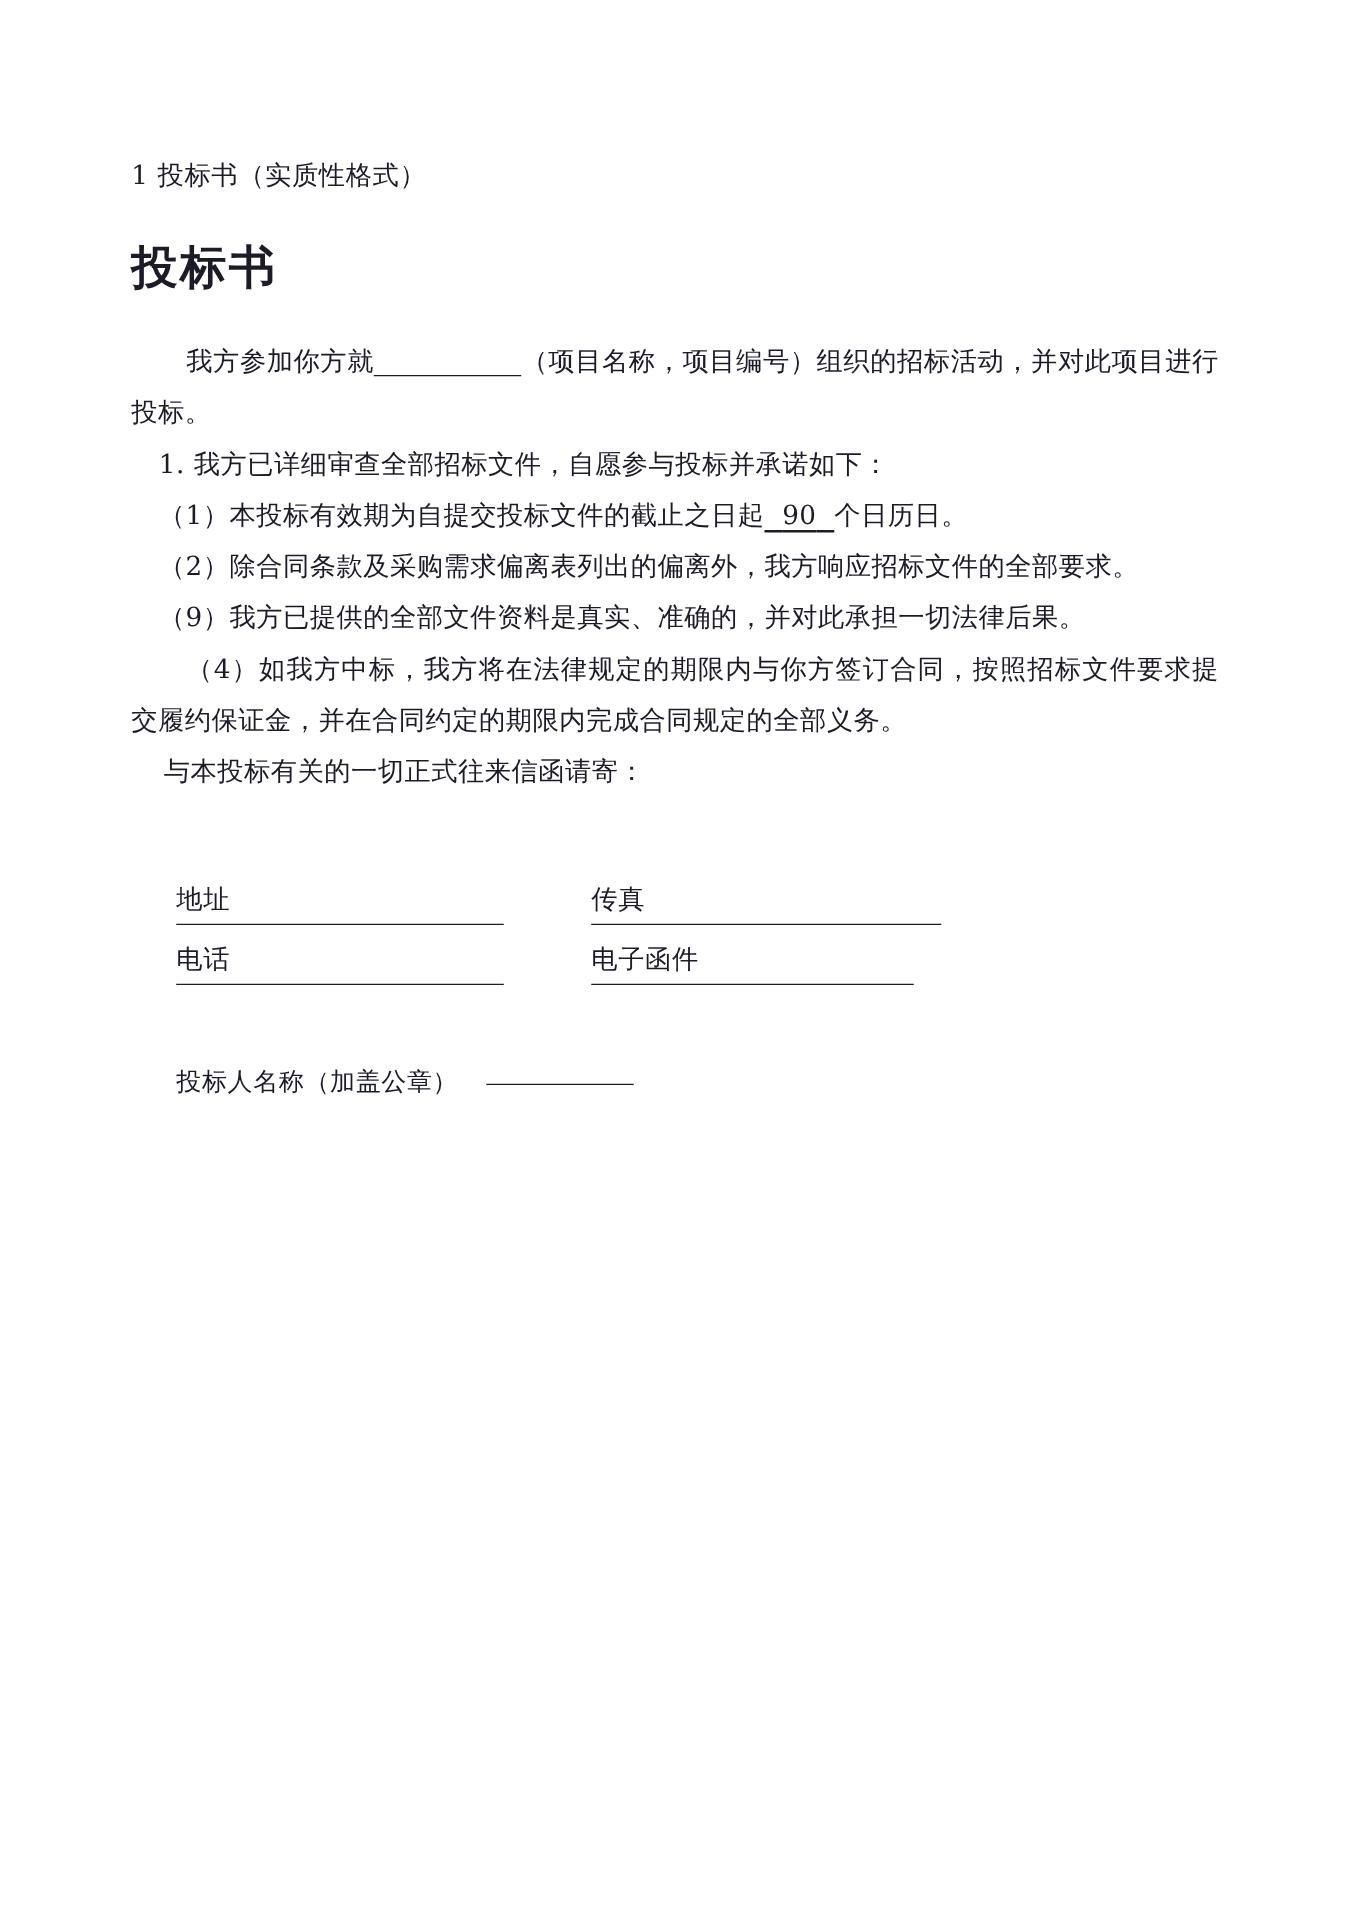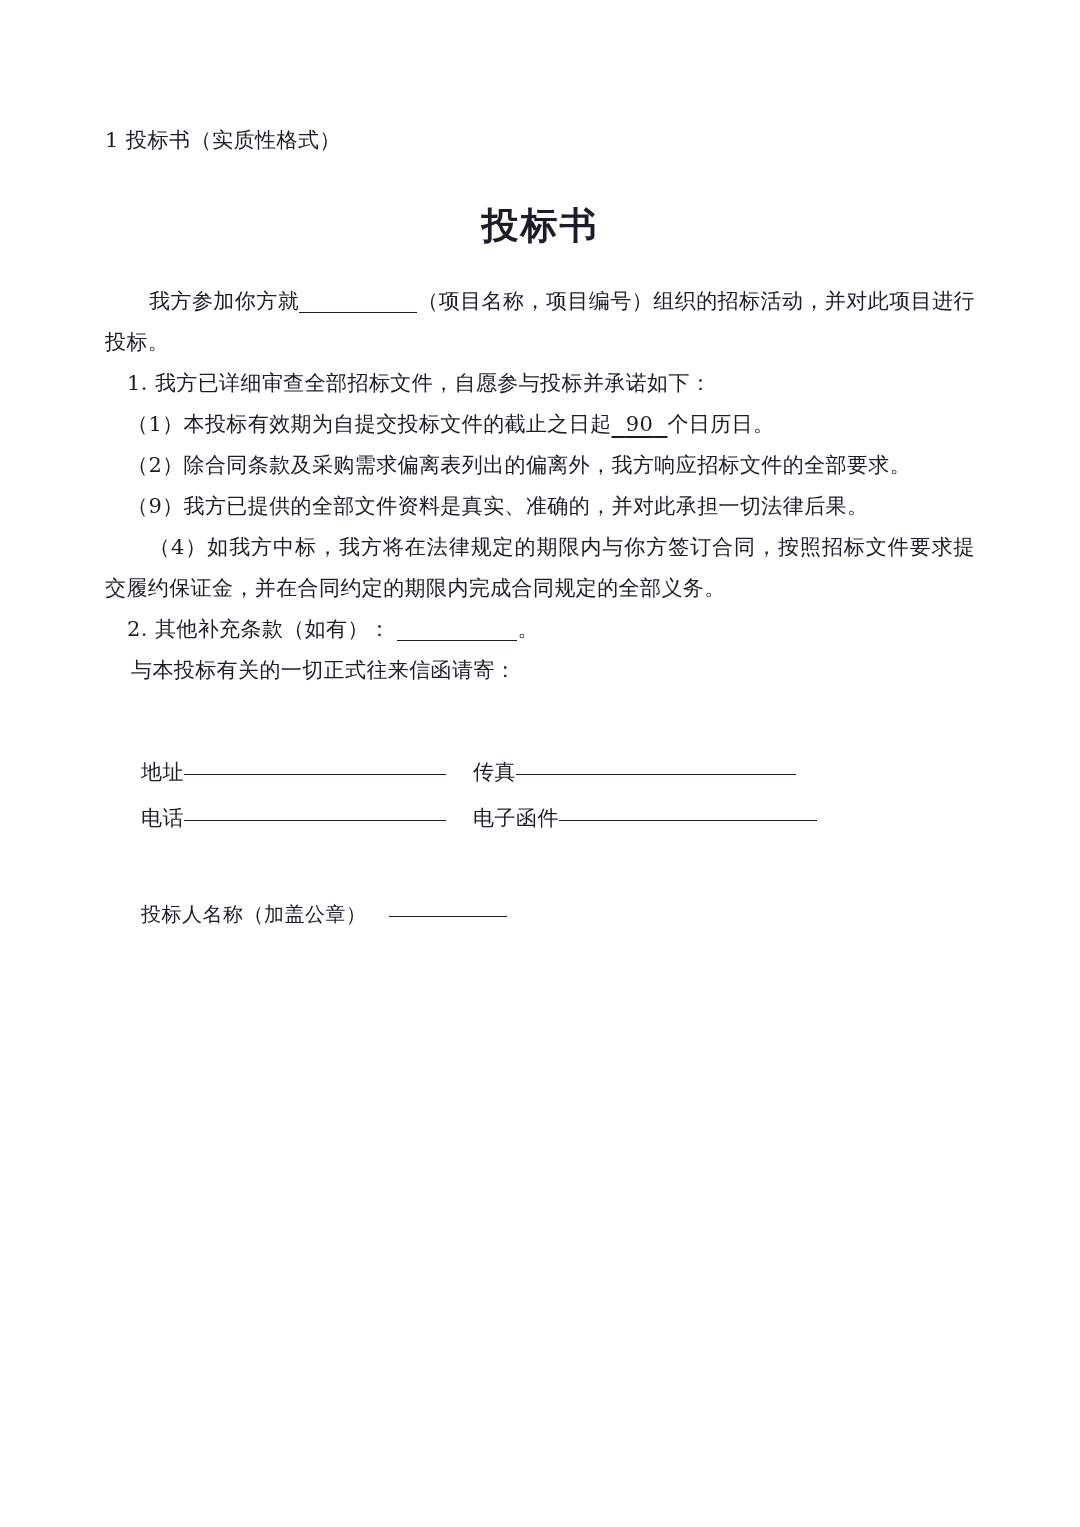--- a/index.html
+++ b/index.html
@@ -27,22 +27,21 @@
   .doc-heading {
     font-size: 21px;
     line-height: 30px;
     margin-top: 125px;
     letter-spacing: 0.5px;
     white-space: nowrap;
   }
 
   
   .doc-title {
-    margin-top: 46px;
-    text-align: center;
+    margin-top: 34px;
     font-size: 37px;
     font-weight: bold;
     line-height: 48px;
     letter-spacing: 2px;
   }
 
   
   .addressee {
     margin-top: 28px;
     font-size: 21px;
@@ -92,20 +91,21 @@
     letter-spacing: 0.5px;
   }
   .contact-row {
     display: flex;
     align-items: baseline;
   }
   .contact-cell {
     display: flex;
     align-items: baseline;
     white-space: nowrap;
+    flex-direction: column;
   }
   .contact-cell.left  { width: 332px; }
   .contact-label { flex: none; }
   .rule {
     display: inline-block;
     border-bottom: 1.6px solid #1c1c28;
     height: 1px;
     vertical-align: baseline;
     position: relative;
     top: -4px;
@@ -169,23 +169,20 @@
     </div>
 
     <div class="para indent1">
       <span>（9）我方已提供的全部文件资料是真实、准确的，并对此承担一切法律后果。</span>
     </div>
 
     <div class="para indent2">
       <span>（4）如我方中标，我方将在法律规定的期限内与你方签订合同，按照招标文件要求提交履约保证金，并在合同约定的期限内完成合同规定的全部义务。</span>
     </div>
 
-    <div class="para indent1">
-      <span>2. 其他补充条款（如有）：</span>&nbsp;<span class="blank-line bl-clause"></span><span>。</span>
-    </div>
 
     <div class="para indent-hang">
       <span>与本投标有关的一切正式往来信函请寄：</span>
     </div>
 
     <div class="contact-block">
       <div class="contact-row">
         <span class="contact-cell left">
           <span class="contact-label">地址</span>
             <span class="rule rule-addr"></span>

